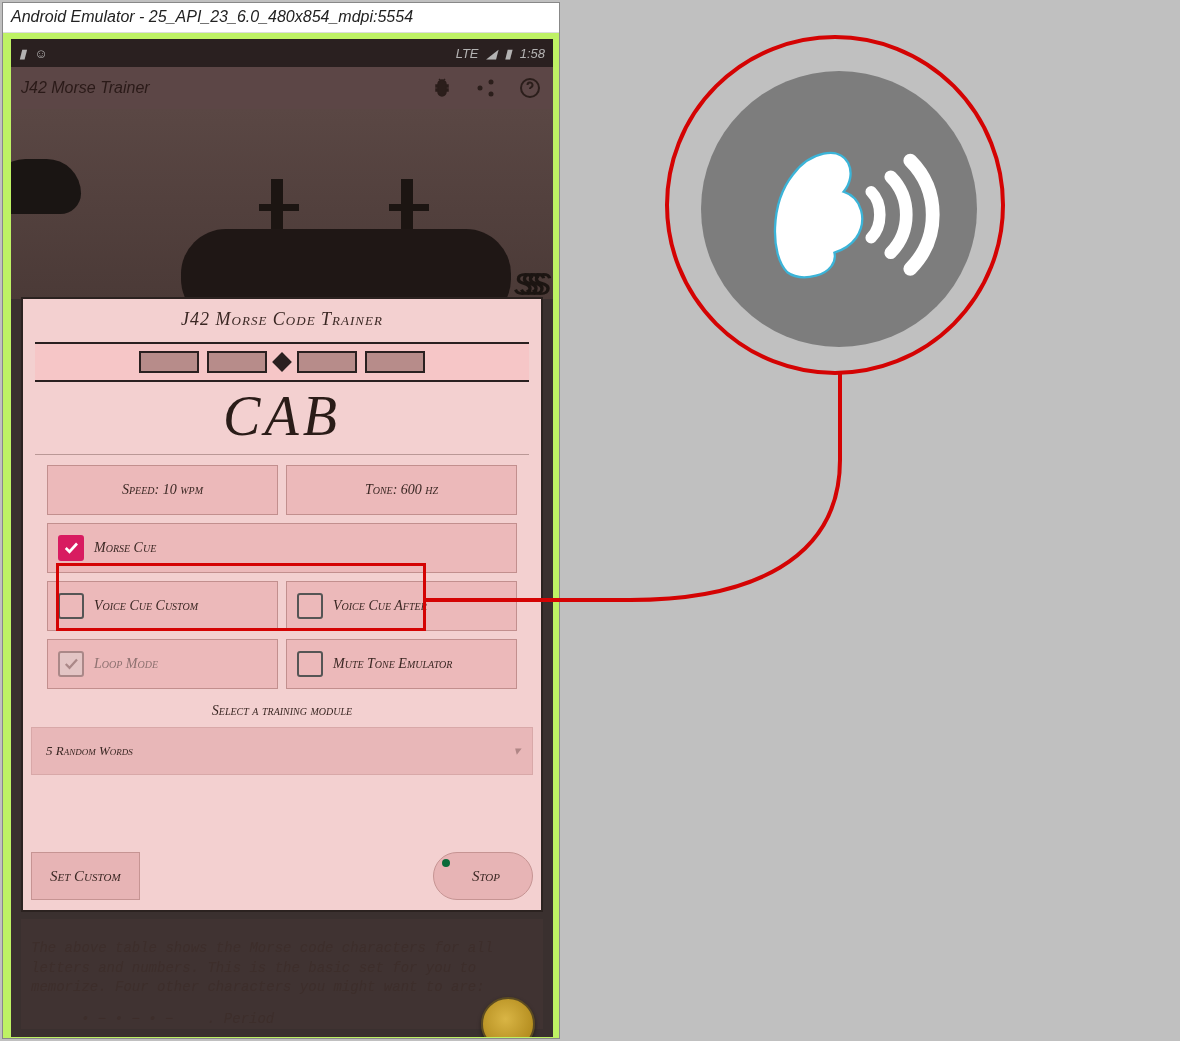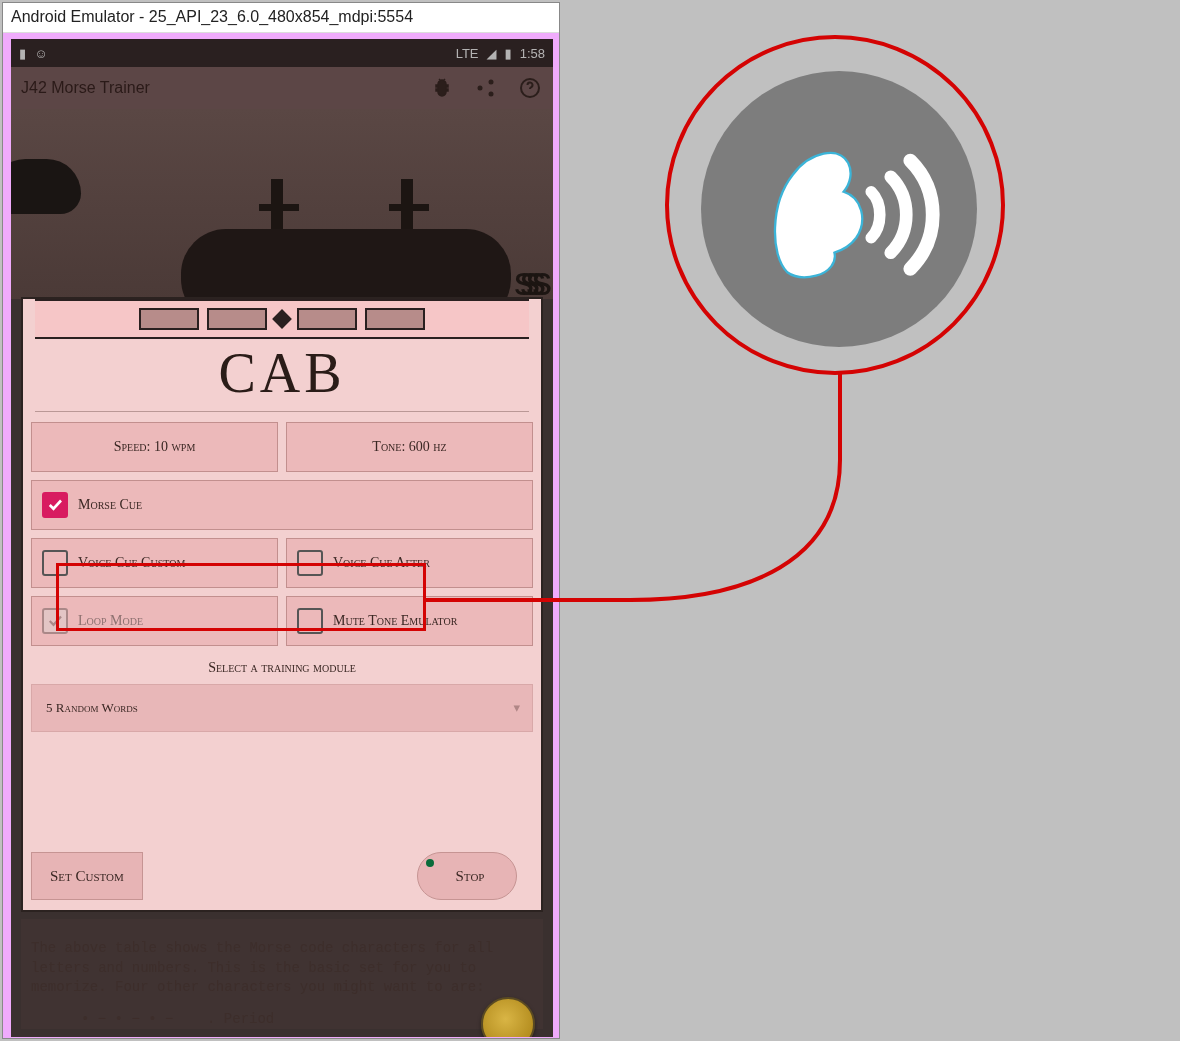--- a/index.html
+++ b/index.html
@@ -10,22 +10,23 @@
   font-family: Arial, sans-serif;
   position: relative;
   overflow: hidden;
 }
 .emulator-window {
   position: absolute;
   left: 2px;
   top: 2px;
   width: 558px;
   height: 1037px;
-  background: #f0abfc;
+  background: #bef264;
   border: 1px solid #888;
+  font-style: italic;
 }
 .emulator-titlebar {
   height: 30px;
   background: #fff;
   border-bottom: 1px solid #ddd;
   padding: 5px 8px;
   font-size: 16px;
   color: #222;
 }
 .phone-frame {
@@ -107,21 +108,21 @@
 .big-cue {
   text-align: center;
   font-family: Georgia, serif;
   font-size: 56px;
   color: #2a1c18;
   padding: 2px 0 6px;
   border-bottom: 1px solid #ba9896;
   margin: 0 12px;
   letter-spacing: 4px;
 }
-.controls { padding: 10px 8px 0; }
+.controls { padding: 10px 24px 0; }
 .ctl-row { display: flex; gap: 8px; margin-bottom: 8px; }
 .ctl {
   flex: 1;
   background: #ecb9ba;
   border: 1px solid #c28f8e;
   height: 50px;
   display: flex;
   align-items: center;
   font-family: Georgia, serif;
   color: #3a2723;
@@ -165,21 +166,21 @@
 .module-select::after {
   content: "▾";
   position: absolute;
   right: 12px;
   color: #b08686;
 }
 .bottom-btns {
   position: absolute;
   bottom: 10px;
   left: 8px;
-  right: 24px;
+  right: 8px;
   display: flex;
   justify-content: space-between;
   text-align: right;
 }
 .btn {
   background: #e7b4b5;
   border: 1px solid #c69493;
   height: 48px;
   padding: 0 18px;
   font-family: Georgia, serif;
@@ -297,20 +298,21 @@
       <div class="knob"></div>
       <div class="key-lever"></div>
         <div class="key-xbar"></div>
       <div class="key-lever2"></div>
         <div class="key-xbar2"></div>
       <div class="key-base"></div>
       <div class="coil">ssss</div>
     </div>
 
     <div class="card">
+      <div class="card-title">J42 Morse Code Trainer</div>
       <div class="filmstrip">
         <div class="frame-slot"></div>
         <div class="frame-slot"></div>
         <div class="diamond"></div>
         <div class="frame-slot"></div>
         <div class="frame-slot"></div>
       </div>
       <div class="big-cue">CAB</div>
 
       <div class="controls">

